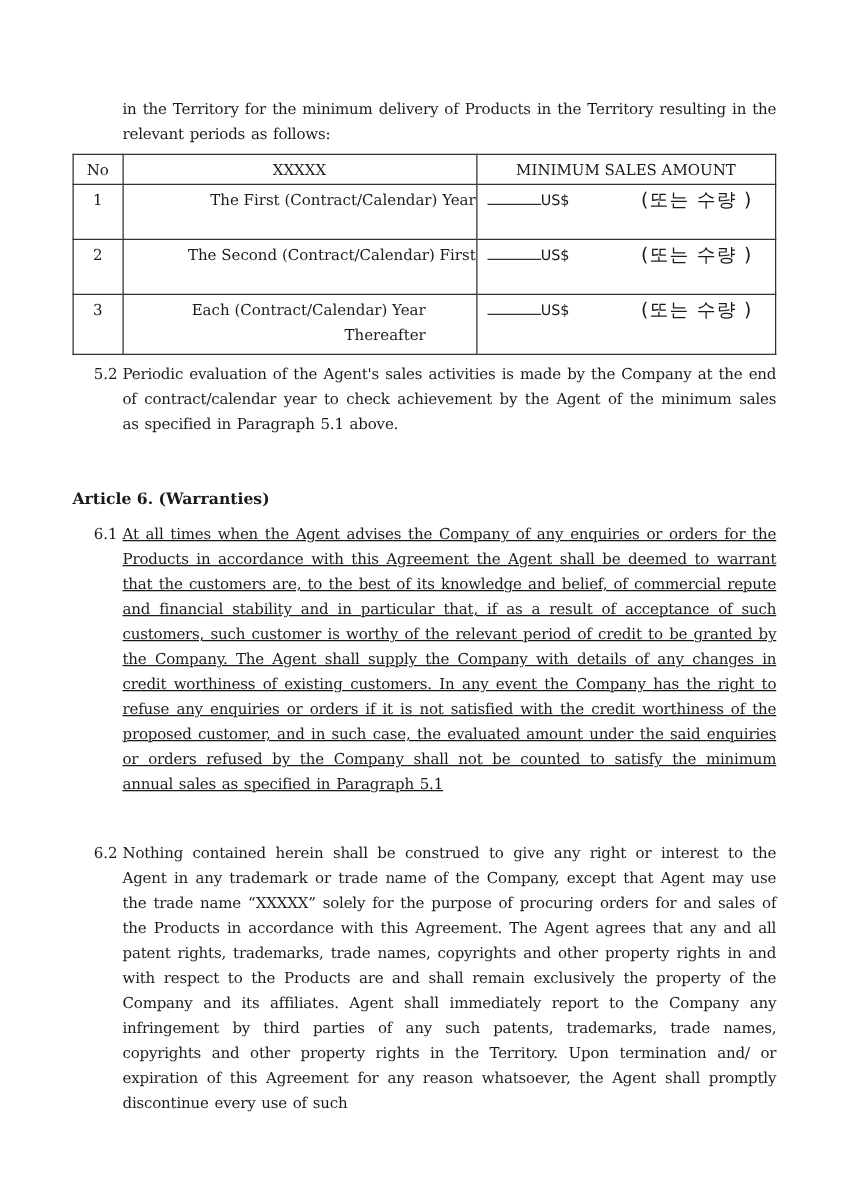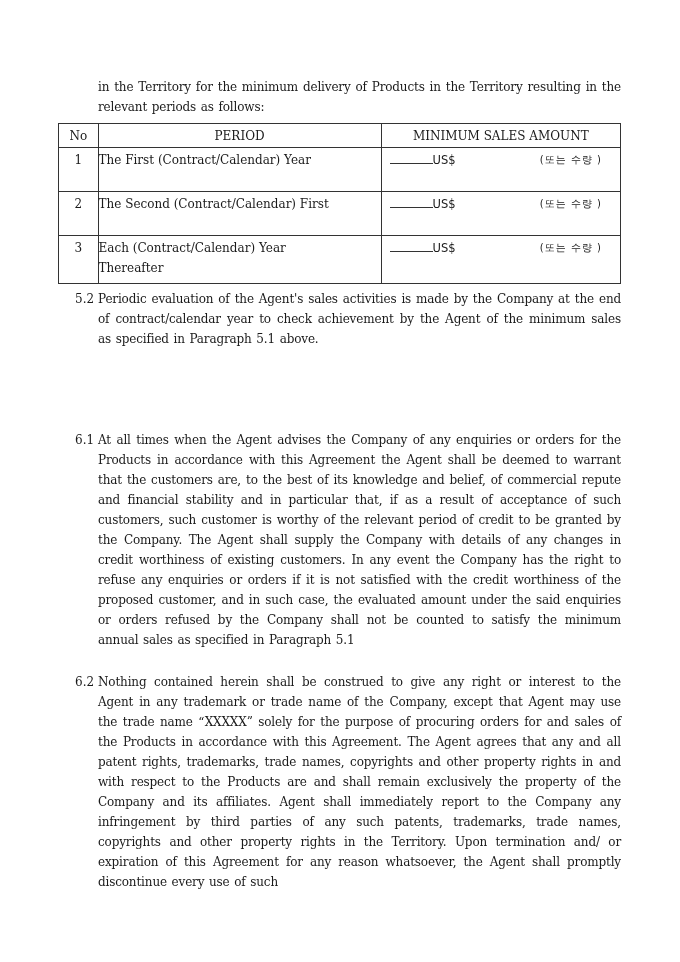--- a/index.html
+++ b/index.html
@@ -79,21 +79,21 @@
     }
     table.sales th {
       height: 23px;
       vertical-align: middle;
       text-align: center;
     }
     table.sales td {
       padding-top: 2px;
     }
     .col-no { width: 42px; text-align: center; }
-    .col-period { width: 262px; text-align: left; }
+    .col-period { width: 262px; text-align: right; }
     .col-amount { width: 259px; }
     .row1 td, .row2 td { height: 41px; }
     .row3 td { height: 45px; }
     .amount-cell {
       position: relative;
       padding-left: 8px !important;
     }
     .blank {
       display: inline-block;
       width: 43px;
@@ -103,36 +103,36 @@
     }
     .usd {
       font-family: "DejaVu Sans", "Liberation Sans", sans-serif;
       font-size: 11.5px;
     }
     .alt {
       position: absolute;
       right: 18px;
       top: 2px;
       font-family: "DejaVu Sans", "Liberation Sans", sans-serif;
-      font-size: 10px;
+      font-size: 15px;
       letter-spacing: 1px;
     }
   </style>
 </head>
 <body>
 
 <div class="page">
 
   <div class="para intro">in the Territory for the minimum delivery of Products in the Territory resulting in the relevant periods as follows:</div>
 
   <table class="sales">
     <thead>
       <tr>
         <th class="col-no">No</th>
-        <th class="col-period">PERIOD</th>
+        <th class="col-period">XXXXX</th>
         <th class="col-amount">MINIMUM SALES AMOUNT</th>
       </tr>
     </thead>
     <tbody>
       <tr class="row1">
         <td class="col-no">1</td>
         <td class="col-period">The First (Contract/Calendar) Year</td>
         <td class="col-amount amount-cell">
           <span class="blank"></span><span class="usd">US$</span>
           <span class="alt">(또는 수량 )</span>
@@ -155,22 +155,23 @@
         </td>
       </tr>
     </tbody>
   </table>
 
   <div class="numbered" style="top:289px;">
     <span class="num">5.2</span>
     <div class="body">Periodic evaluation of the Agent's sales activities is made by the Company at the end of contract/calendar year to check achievement by the Agent of the minimum sales as specified in Paragraph 5.1 above.</div>
   </div>
 
+  <div class="heading">Article 6. (Warranties)</div>
 
-  <div class="numbered" style="top:430px;">
+  <div class="numbered" style="top:417px;text-decoration:underline;">
     <span class="num">6.1</span>
     <div class="body">At all times when the Agent advises the Company of any enquiries or orders for the Products in accordance with this Agreement the Agent shall be deemed to warrant that the customers are, to the best of its knowledge and belief, of commercial repute and financial stability and in particular that, if as a result of acceptance of such customers, such customer is worthy of the relevant period of credit to be granted by the Company. The Agent shall supply the Company with details of any changes in credit worthiness of existing customers. In any event the Company has the right to refuse any enquiries or orders if it is not satisfied with the credit worthiness of the proposed customer, and in such case, the evaluated amount under the said enquiries or orders refused by the Company shall not be counted to satisfy the minimum annual sales as specified in Paragraph 5.1</div>
   </div>
 
   <div class="numbered" style="top:672px;">
     <span class="num">6.2</span>
     <div class="body">Nothing contained herein shall be construed to give any right or interest to the Agent in any trademark or trade name of the Company, except that Agent may use the trade name “XXXXX” solely for the purpose of procuring orders for and sales of the Products in accordance with this Agreement. The Agent agrees that any and all patent rights, trademarks, trade names, copyrights and other property rights in and with respect to the Products are and shall remain exclusively the property of the Company and its affiliates. Agent shall immediately report to the Company any infringement by third parties of any such patents, trademarks, trade names, copyrights and other property rights in the Territory. Upon termination and/ or expiration of this Agreement for any reason whatsoever, the Agent shall promptly discontinue every use of such</div>
   </div>
 
 </div>

